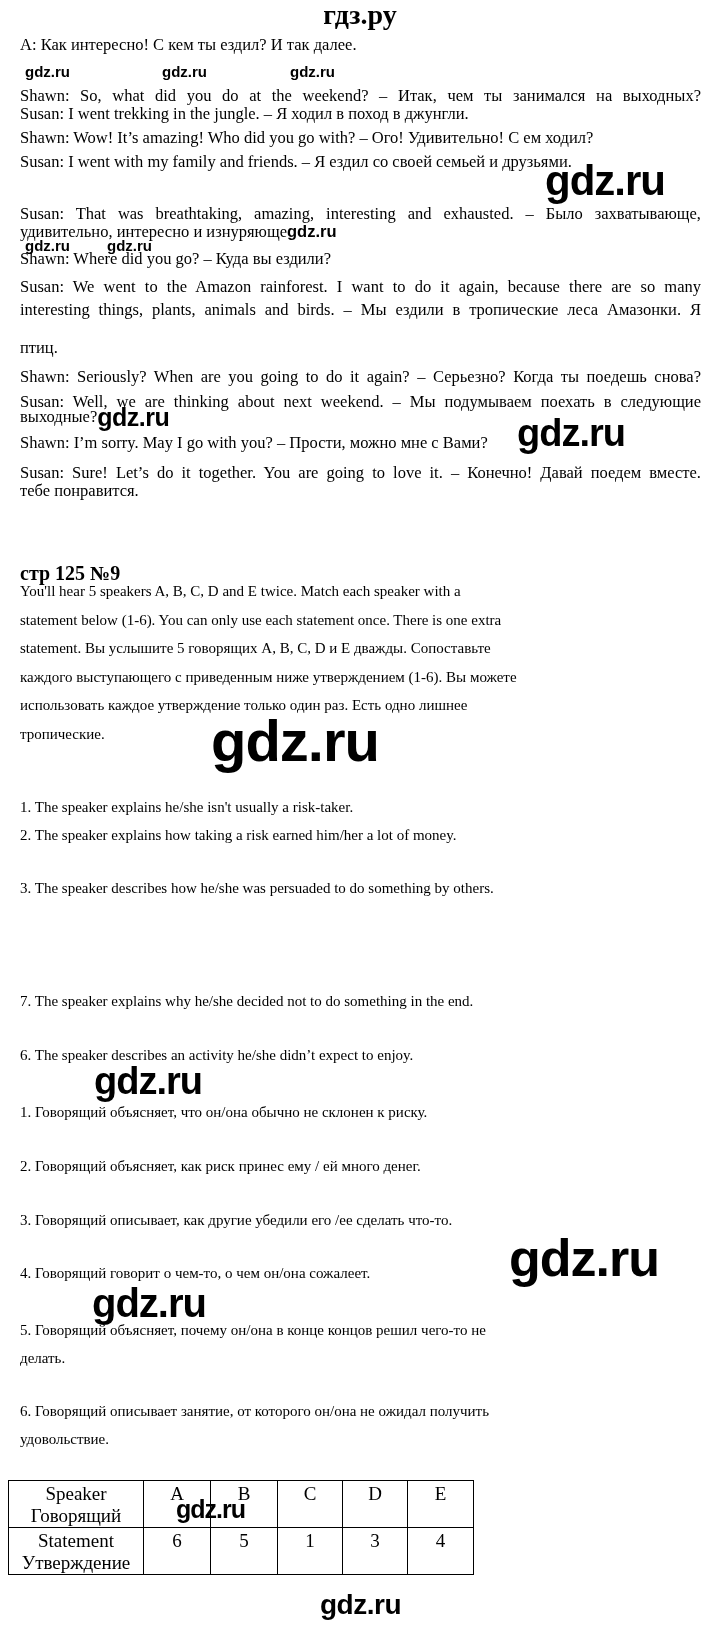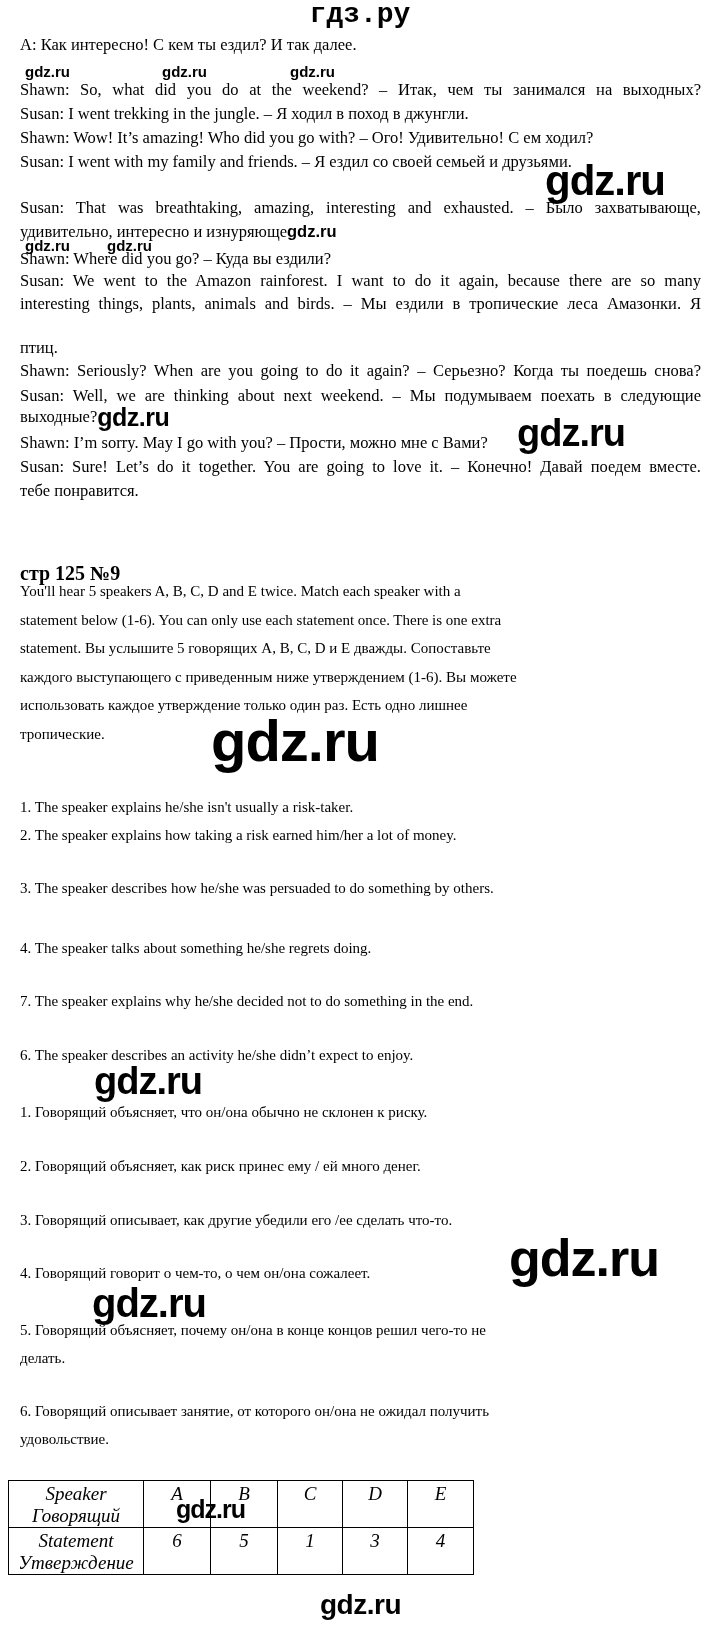--- a/index.html
+++ b/index.html
@@ -1,31 +1,31 @@
 <!DOCTYPE html>
 <html><head>
 <meta charset="utf-8">
 <style>
   html,body{margin:0;padding:0;background:#fff;}
   .page{position:relative;width:720px;height:1626px;background:#ffffff;color:#000;
         font-family:"Liberation Serif",serif;overflow:hidden;}
   .logo{position:absolute;top:0;left:0;width:720px;text-align:center;
-        font-family:Liberation Mono, monospace;font-weight:bold;font-size:28px;line-height:30px;}
+        font-family:Liberation Serif, serif;font-weight:bold;font-size:28px;line-height:30px;}
   .ln{position:absolute;left:20px;width:681px;font-size:16.5px;line-height:20px;white-space:nowrap;}
-  .ln.just{white-space:normal;text-align:justify;text-align-last:justify;}
+  .ln.just{white-space:normal;text-align:justify;text-align-last:justify;margin-top:6px;}
   .ln.big{font-size:15px;}
   .head{position:absolute;left:20px;font-size:20px;font-weight:bold;margin-top:32px;}
   .wm{position:absolute;font-family:"Liberation Sans",sans-serif;font-weight:bold;
       line-height:1;letter-spacing:-1px;color:#000;}
   .wm-sm{font-weight:600;letter-spacing:0;font-size:15px;}
   .wm-inline{font-family:"Liberation Sans",sans-serif;font-weight:600;letter-spacing:0;}
   .wm-inline-big{font-family:"Liberation Sans",sans-serif;font-weight:bold;font-size:25px;
       letter-spacing:-0.5px;vertical-align:-4px;}
   table.ans{position:absolute;left:8px;top:1480px;border-collapse:collapse;
-      font-family:"Liberation Serif",serif;font-style:italic;}
+      font-family:"Liberation Serif",serif;}
   table.ans td{border:1.6px solid #000;text-align:center;vertical-align:top;
       font-size:19px;line-height:22px;padding:2px 0 0 0;}
   td.c0{width:134px;} td.c1{width:66px;} td.c2{width:66px;}
   td.c3{width:64px;} td.c4{width:64px;} td.c5{width:65px;}
   tr.r1 td{height:43px;} tr.r2 td{height:44px;}
 </style>
 </head>
 <body>
 
 <div class="page">
@@ -69,21 +69,20 @@
   <div class="ln big" style="top:638px">statement. Вы услышите 5 говорящих А, В, С, D и Е дважды. Сопоставьте</div>
   <div class="ln big" style="top:667px">каждого выступающего с приведенным ниже утверждением (1-6). Вы можете</div>
   <div class="ln big" style="top:695px">использовать каждое утверждение только один раз. Есть одно лишнее</div>
   <div class="ln big" style="top:724px">тропические.</div>
 
   <span class="wm" style="left:211px;top:712px;font-size:58px">gdz.ru</span>
 
   <div class="ln big" style="top:797px">1. The speaker explains he/she isn't usually a risk-taker.</div>
   <div class="ln big" style="top:825px">2. The speaker explains how taking a risk earned him/her a lot of money.</div>
   <div class="ln big" style="top:878px">3. The speaker describes how he/she was persuaded to do something by others.</div>
-  <div class="ln big" style="top:938px">4. The speaker talks about something he/she regrets doing.</div>
   <div class="ln big" style="top:991px">7. The speaker explains why he/she decided not to do something in the end.</div>
   <div class="ln big" style="top:1045px">6. The speaker describes an activity he/she didn’t expect to enjoy.</div>
 
   <span class="wm" style="left:94px;top:1062px;font-size:38px">gdz.ru</span>
 
   <div class="ln big" style="top:1102px">1. Говорящий объясняет, что он/она обычно не склонен к риску.</div>
   <div class="ln big" style="top:1156px">2. Говорящий объясняет, как риск принес ему / ей много денег.</div>
   <div class="ln big" style="top:1210px">3. Говорящий описывает, как другие убедили его /ее сделать что-то.</div>
   <div class="ln big" style="top:1263px">4. Говорящий говорит о чем-то, о чем он/она сожалеет.</div>
   <div class="ln big" style="top:1320px">5. Говорящий объясняет, почему он/она в конце концов решил чего-то не</div>

